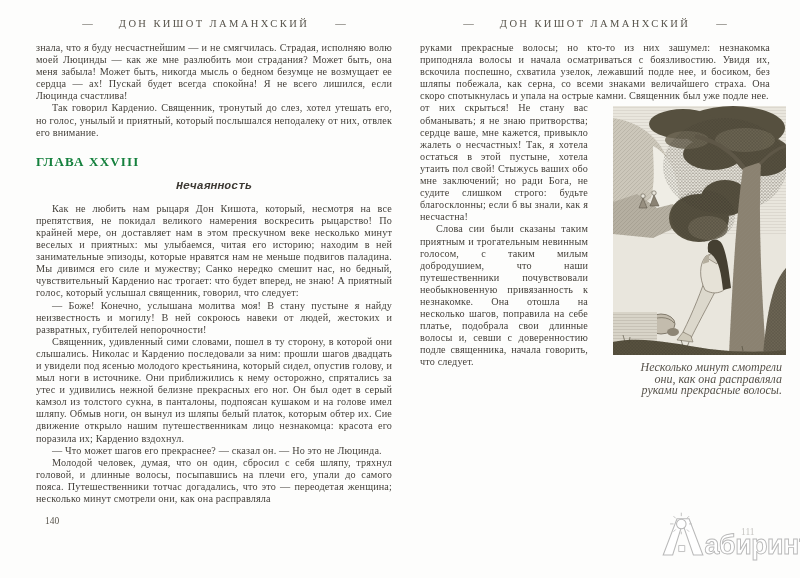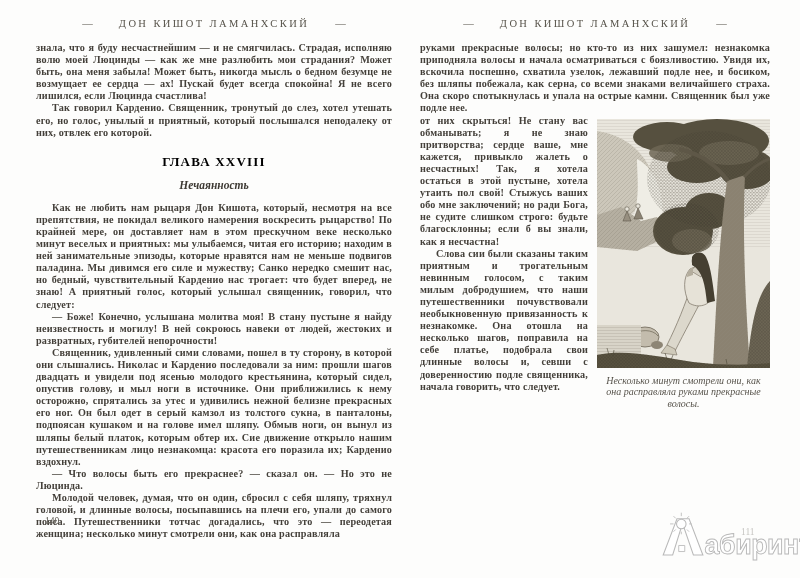--- a/index.html
+++ b/index.html
@@ -16,66 +16,66 @@
     display:flex;justify-content:center;align-items:baseline;gap:26px;
     margin-top:18px;font-size:10.5px;letter-spacing:2.4px;color:#565249;
     white-space:nowrap;
   }
   .running-head .dash{letter-spacing:0;color:#5a564d;}
 
   .body-text{margin-top:13px;}
   .body-text p{
     margin:0;font-size:10.2px;line-height:12.1px;text-align:justify;
     color:#433f39;letter-spacing:.15px;
-    -webkit-hyphens:auto;hyphens:auto;font-weight:bold;
+    -webkit-hyphens:auto;hyphens:auto;
   }
   p.ind{text-indent:16px;}
 
   .chapter{
-    text-align:center;font-size:13px;font-weight:bold;letter-spacing:1.2px;
-    color:#000000;margin:15px 0 0 0;
+    text-align:left;font-size:13px;font-weight:bold;letter-spacing:1.2px;
+    color:#15803d;margin:15px 0 0 0;
   }
   .subtitle{
     text-align:center;font-size:11.5px;font-weight:bold;font-style:italic;
-    color:#3e3a34;margin:9px 0 11px 0;
+    color:#3e3a34;margin:9px 0 11px 0;font-family:Liberation Mono, monospace;
   }
 
-  .wrap-row{display:flex;gap:9px;align-items:flex-start;}
+  .wrap-row{display:flex;gap:25px;align-items:flex-start;}
   .narrow-col{width:168px;flex:0 0 168px;}
   .illus-col{width:173px;flex:0 0 173px;padding-top:4px;}
   .illus-col svg.engraving{display:block;width:173px;height:249px;}
   .illus-caption{
-    margin-top:7px;font-size:10px;font-style:italic;line-height:11.5px;
-    color:#57534b;text-align:center;padding:0 4px;
+    margin-top:7px;font-size:12px;font-style:italic;line-height:11.5px;
+    color:#57534b;text-align:right;padding:0 4px;
   }
 
   .page-num{position:absolute;font-size:9.5px;color:#5a564e;}
   .page-num-left{left:45px;top:516px;}
   .page-num-right{left:741px;top:527px;color:#c6c5c2;}
 
   .watermark{position:absolute;left:658px;top:510px;width:145px;height:52px;}
 </style>
 </head>
 <body>
 
 <div class="page page-left">
   <div class="running-head">
     <span class="dash">—</span>
     <span>ДОН КИШОТ ЛАМАНХСКИЙ</span>
     <span class="dash">—</span>
   </div>
   <div class="body-text">
     <p>знала, что я буду несчастнейшим — и не смягчилась. Страдая, исполняю волю моей Люцинды — как же мне разлюбить мои страдания? Может быть, она меня забыла! Может быть, никогда мысль о бедном безумце не возмущает ее сердца — ах! Пускай будет всегда спокойна! Я не всего лишился, если Люцинда счастлива!</p>
-    <p class="ind">Так говорил Карденио. Священник, тронутый до слез, хотел утешать его, но голос, унылый и приятный, который послышался неподалеку от них, отвлек его которой.</p>
+    <p class="ind">Так говорил Карденио. Священник, тронутый до слез, хотел утешать его, но голос, унылый и приятный, который послышался неподалеку от них, отвлек его внимание.</p>
     <h2 class="chapter">ГЛАВА XXVIII</h2>
     <h3 class="subtitle">Нечаянность</h3>
     <p class="ind">Как не любить нам рыцаря Дон Кишота, который, несмотря на все препятствия, не покидал великого намерения воскресить рыцарство! По крайней мере, он доставляет нам в этом прескучном веке несколько минут веселых и приятных: мы улыбаемся, читая его историю; находим в ней занимательные эпизоды, которые нравятся нам не меньше подвигов паладина. Мы дивимся его силе и мужеству; Санко нередко смешит нас, но бедный, чувствительный Карденио нас трогает: что будет вперед, не знаю! А приятный голос, который услышал священник, говорил, что следует:</p>
     <p class="ind">— Боже! Конечно, услышана молитва моя! В стану пустыне я найду неизвестность и могилу! В ней сокроюсь навеки от людей, жестоких и развратных, губителей непорочности!</p>
     <p class="ind">Священник, удивленный сими словами, пошел в ту сторону, в которой они слышались. Николас и Карденио последовали за ним: прошли шагов двадцать и увидели под ясенью молодого крестьянина, который сидел, опустив голову, и мыл ноги в источнике. Они приближились к нему осторожно, спрятались за утес и удивились нежной белизне прекрасных его ног. Он был одет в серый камзол из толстого сукна, в панталоны, подпоясан кушаком и на голове имел шляпу. Обмыв ноги, он вынул из шляпы белый платок, которым обтер их. Сие движение открыло нашим путешественникам лицо незнакомца: красота его поразила их; Карденио вздохнул.</p>
-    <p class="ind">— Что волосы быть его прекраснее? — сказал он. — Но это не Люцинда.</p>
+    <p class="ind">— Что может шагов его прекраснее? — сказал он. — Но это не Люцинда.</p>
     <p class="ind">Молодой человек, думая, что он один, сбросил с себя шляпу, тряхнул головой, и длинные волосы, посыпавшись на плечи его, упали до самого пояса. Путешественники тотчас догадались, что это — переодетая женщина; несколько минут смотрели они, как она расправляла</p>
   </div>
 </div>
 <div class="page-num page-num-left">140</div>
 
 <div class="page page-right">
   <div class="running-head">
     <span class="dash">—</span>
     <span>ДОН КИШОТ ЛАМАНХСКИЙ</span>
     <span class="dash">—</span>

